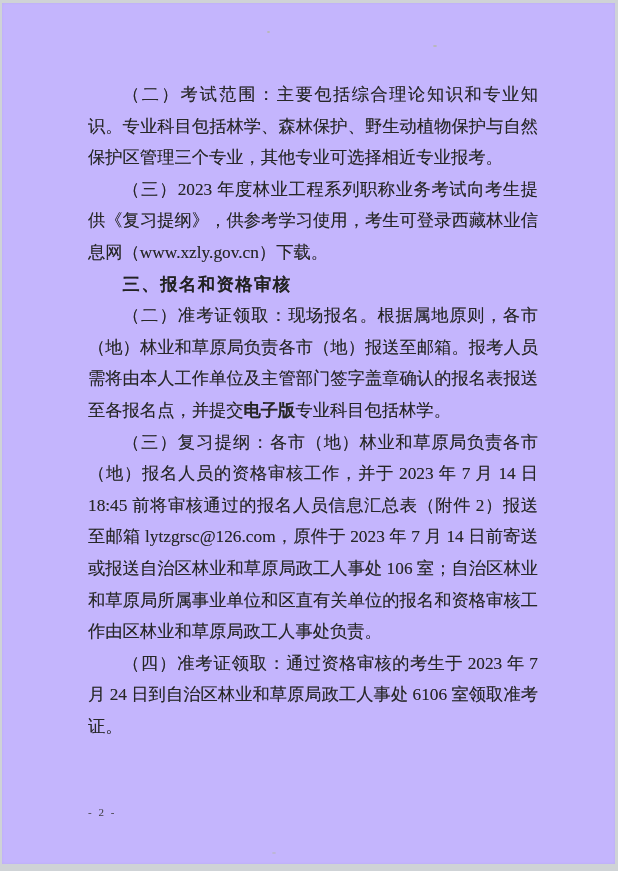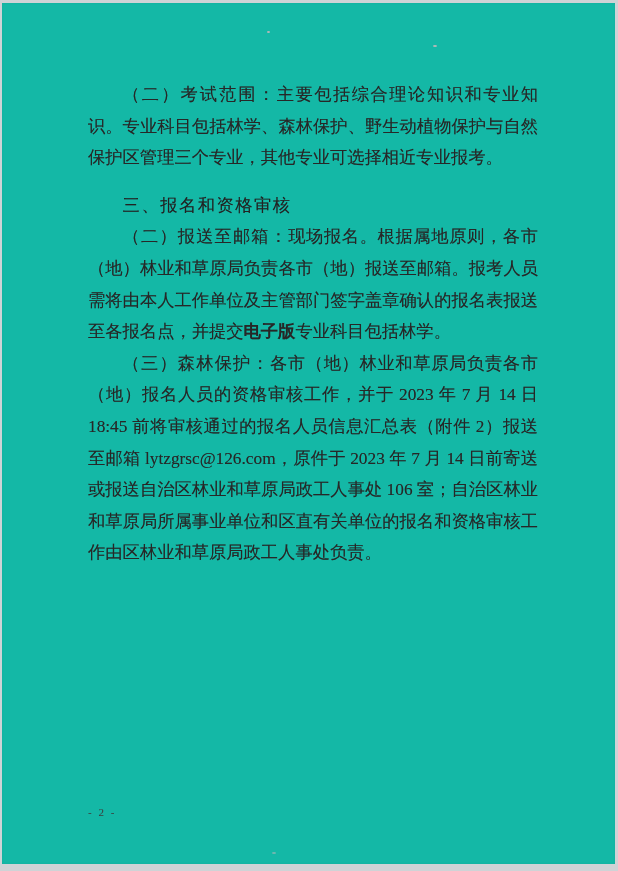--- a/index.html
+++ b/index.html
@@ -13,45 +13,44 @@
       background: #cfd3d6;
       position: relative;
       overflow: hidden;
     }
     .page {
       position: absolute;
       top: 3px;
       left: 2px;
       right: 3px;
       bottom: 7px;
-      background: #14b8a6;
+      background: #c4b5fd;
       box-shadow: inset 0 0 3px rgba(0,0,0,0.05);
     }
     .content {
       position: absolute;
       top: 76px;
       left: 86px;
       width: 450px;
       font-family: "Liberation Serif", serif;
       font-size: 17.3px;
       line-height: 31.6px;
       color: #272727;
       text-align: justify;
       text-shadow: 0 0 0.4px rgba(40,40,40,0.45);
     }
     .content p {
       margin: 0;
       text-indent: 2em;
     }
     .content p.heading {
       font-family: "Liberation Sans", sans-serif;
-      font-weight: normal;
+      font-weight: bold;
       letter-spacing: 1.5px;
       color: #222;
-      margin-top: 16px;
     }
     .para-label {
       letter-spacing: 0.5px;
     }
     .bold {
       font-weight: bold;
     }
     .page-number {
       position: absolute;
       left: 86px;
@@ -76,26 +75,28 @@
 <div class="page">
 
   <div class="speck speck-1"></div>
   <div class="speck speck-2"></div>
   <div class="speck speck-3"></div>
 
   <div class="content">
 
     <p><span class="para-label">（二）考试范围：</span><span>主要包括综合理论知识和专业知识。专业科目包括林学、森林保护、野生动植物保护与自然保护区管理三个专业，其他专业可选择相近专业报考。</span></p>
 
+    <p><span class="para-label">（三）</span><span>2023 年度林业工程系列职称业务考试向考生提供《复习提纲》，供参考学习使用，考生可登录西藏林业信息网（www.xzly.gov.cn）下载。</span></p>
 
     <p class="heading">三、报名和资格审核</p>
 
 
-    <p><span class="para-label">（二）报送至邮箱：</span><span>现场报名。根据属地原则，各市（地）林业和草原局负责各市（地）报送至邮箱。报考人员需将由本人工作单位及主管部门签字盖章确认的报名表报送至各报名点，并提交</span><span class="bold">电子版</span><span>专业科目包括林学。</span></p>
+    <p><span class="para-label">（二）准考证领取：</span><span>现场报名。根据属地原则，各市（地）林业和草原局负责各市（地）报送至邮箱。报考人员需将由本人工作单位及主管部门签字盖章确认的报名表报送至各报名点，并提交</span><span class="bold">电子版</span><span>专业科目包括林学。</span></p>
 
-    <p><span class="para-label">（三）森林保护：</span><span>各市（地）林业和草原局负责各市（地）报名人员的资格审核工作，并于 2023 年 7 月 14 日 18:45 前将审核通过的报名人员信息汇总表（附件 2）报送至邮箱 lytzgrsc@126.com，原件于 2023 年 7 月 14 日前寄送或报送自治区林业和草原局政工人事处 106 室；自治区林业和草原局所属事业单位和区直有关单位的报名和资格审核工作由区林业和草原局政工人事处负责。</span></p>
+    <p><span class="para-label">（三）复习提纲：</span><span>各市（地）林业和草原局负责各市（地）报名人员的资格审核工作，并于 2023 年 7 月 14 日 18:45 前将审核通过的报名人员信息汇总表（附件 2）报送至邮箱 lytzgrsc@126.com，原件于 2023 年 7 月 14 日前寄送或报送自治区林业和草原局政工人事处 106 室；自治区林业和草原局所属事业单位和区直有关单位的报名和资格审核工作由区林业和草原局政工人事处负责。</span></p>
 
+    <p><span class="para-label">（四）准考证领取：</span><span>通过资格审核的考生于 2023 年 7 月 24 日到自治区林业和草原局政工人事处 6106 室领取准考证。</span></p>
 
   </div>
 
   <div class="page-number">- 2 -</div>
 
 </div>
 
 </body></html>

